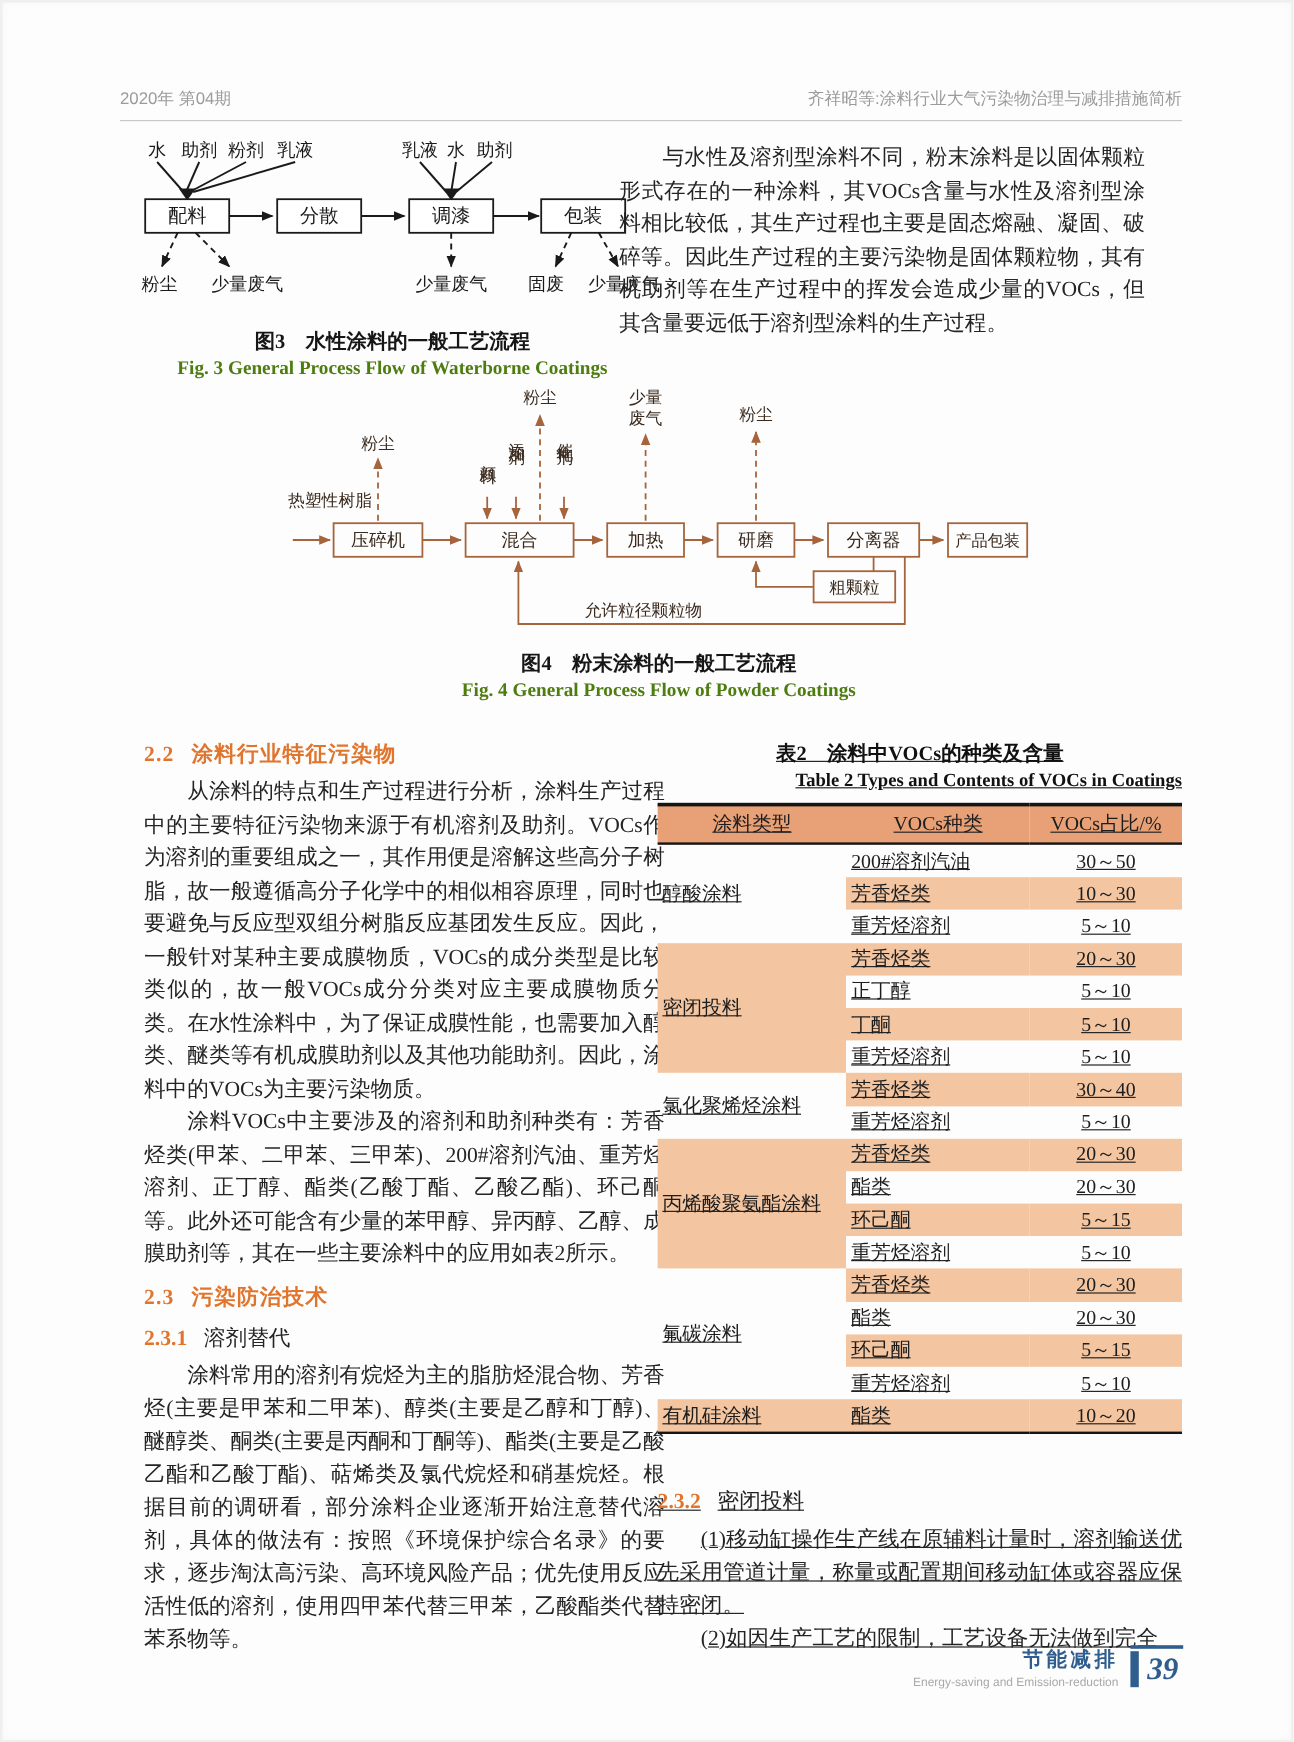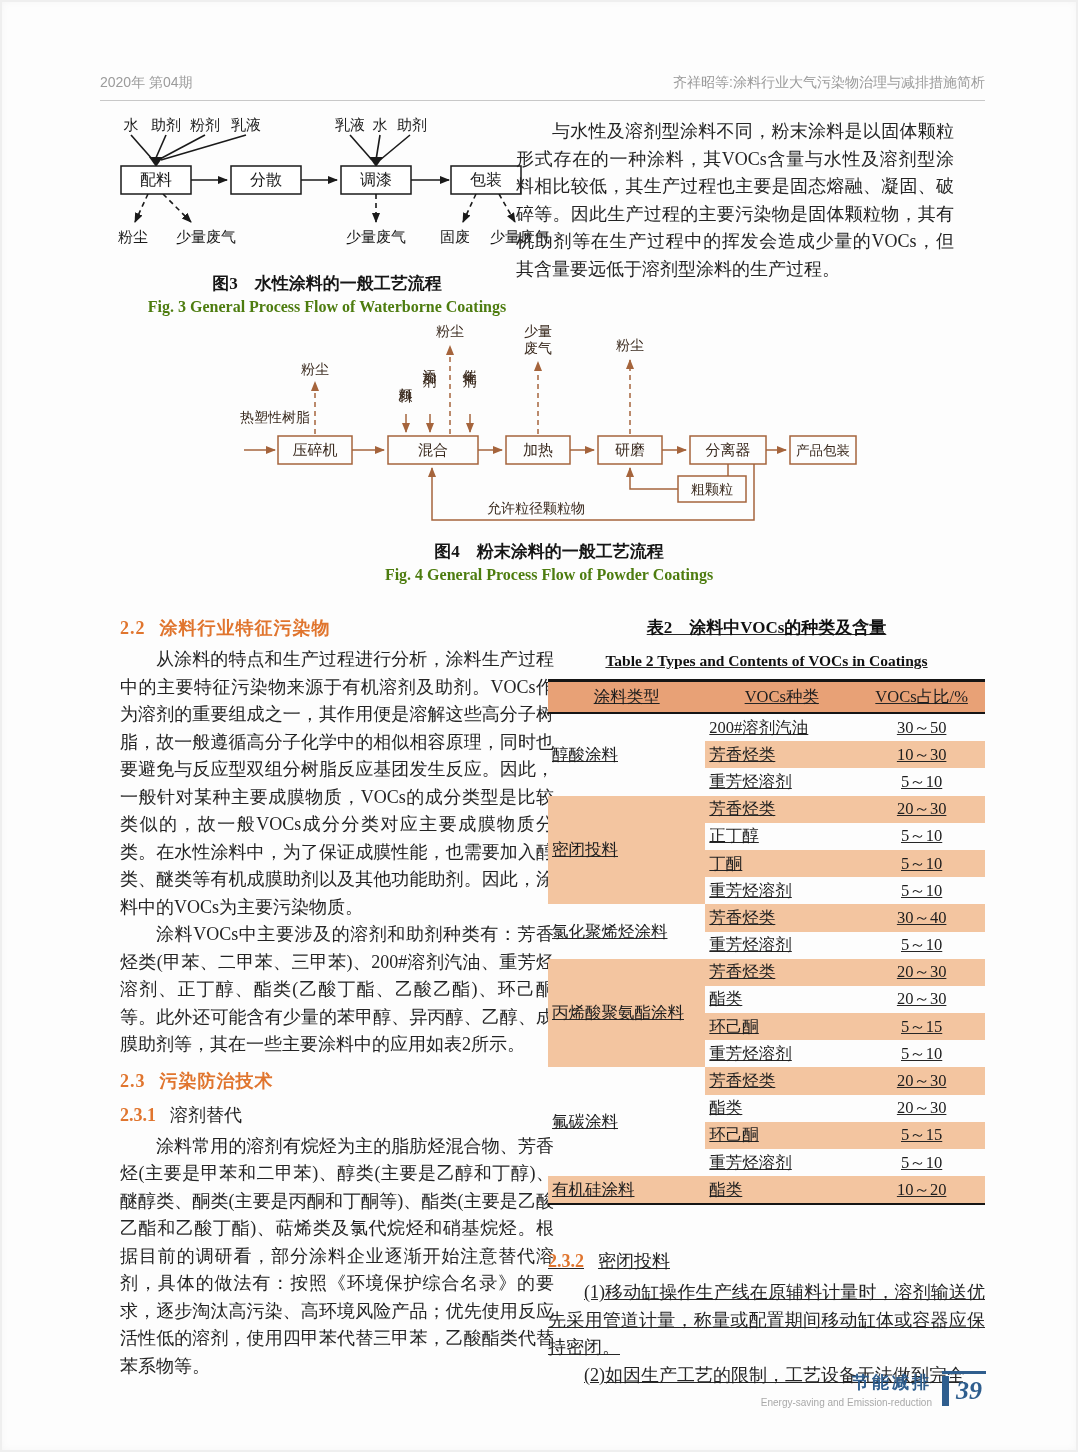--- a/index.html
+++ b/index.html
@@ -22,21 +22,21 @@
   
   .left-col{position:absolute;left:120px;top:616px;width:434px;}
   .right-col{position:absolute;left:548px;top:616px;width:437px;text-decoration:underline;}
   p.body{font-size:18px;line-height:27.5px;text-align:justify;text-indent:2em;margin:0;color:#242424;}
   h3.sec{font-size:18px;font-weight:bold;color:#E0752E;margin:0 0 6px 0;letter-spacing:1px;}
   h3.sec .num{margin-right:14px;}
   h4.subsec{font-size:18px;margin:10px 0 6px 0;font-weight:normal;color:#242424;}
   h4.subsec .num{color:#E0752E;font-weight:bold;margin-right:14px;}
   
   .tbl-cap-cn{text-align:center;font-weight:bold;font-size:17px;color:#111;}
-  .tbl-cap-en{text-align:center;font-weight:bold;font-size:15.5px;color:#111;margin-top:13px;}
+  .tbl-cap-en{text-align:right;font-weight:bold;font-size:15.5px;color:#111;margin-top:3px;}
   table.voc{width:100%;border-collapse:collapse;margin-top:9px;
             border-top:3px solid #151515;border-bottom:2.5px solid #151515;
             font-size:16.5px;color:#1d1d1d;}
   table.voc th{background:#E8A176;font-weight:normal;padding:4px 2px;border-bottom:2px solid #151515;text-align:center;}
   table.voc td{padding:2px 4px;height:23.2px;}
   td.cat{padding-left:14px;text-align:left;}
   td.voc-c{padding-left:10px;text-align:left;}
   td.pct{text-align:center;}
   .sh{background:#F3C5A0;}
   

